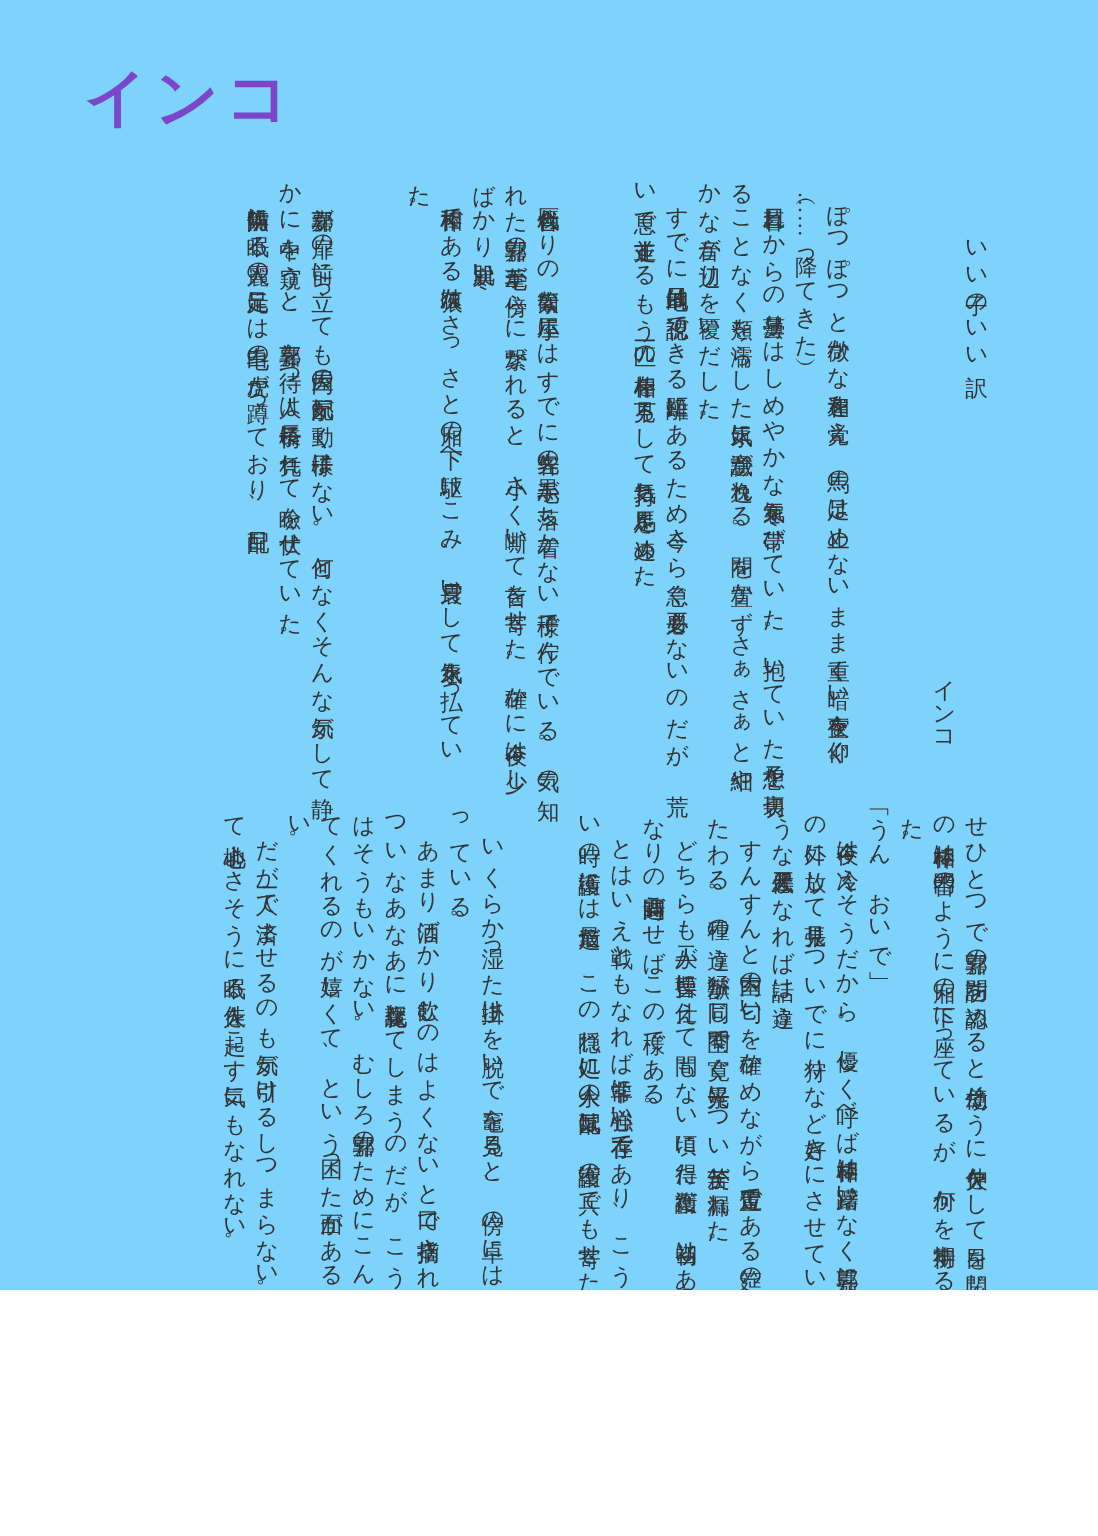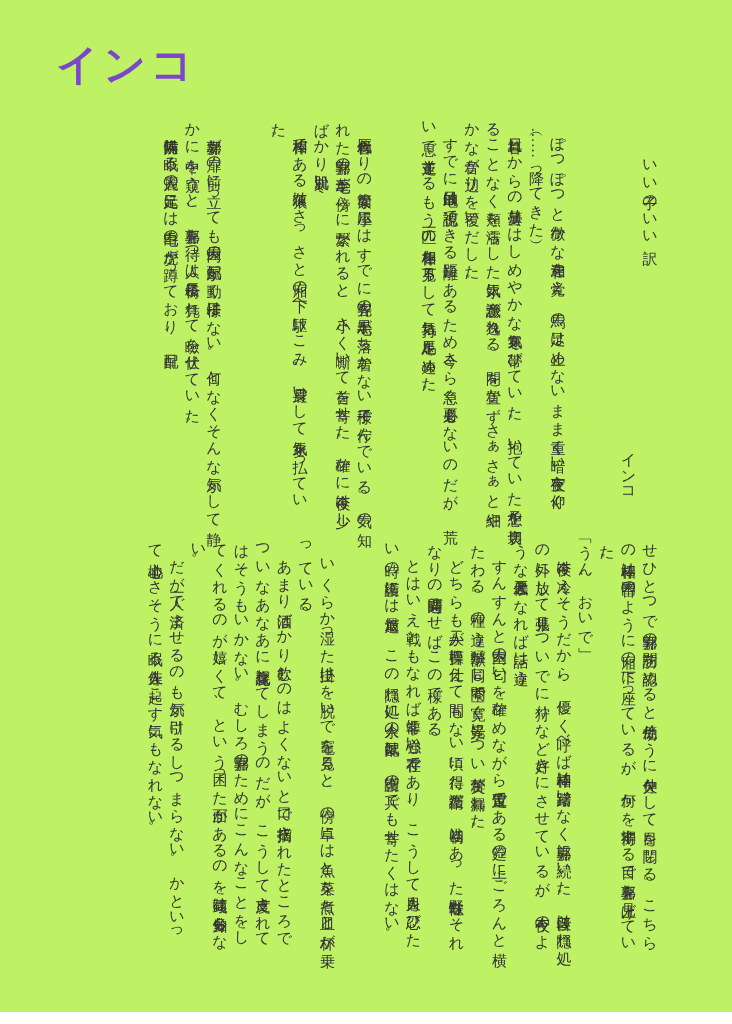--- a/index.html
+++ b/index.html
@@ -6,22 +6,22 @@
   html, body { margin: 0; padding: 0; }
   body {
     width: 732px; height: 1024px;
     background: #ffffff;
     font-family: "Liberation Serif", serif;
     color: #333333;
     overflow: hidden;
   }
   .page {
     position: relative;
-    width: 732px; height: 1012px;
-    background: #bef264;
+    width: 732px; height: 860px;
+    background: #7dd3fc;
     overflow: hidden;
   }
   .page-title {
     position: absolute;
     left: 56px; top: 44px;
     font-size: 42px;
     font-weight: bold;
     letter-spacing: 0.10em;
     line-height: 1;
     font-family: "Liberation Sans", sans-serif;

